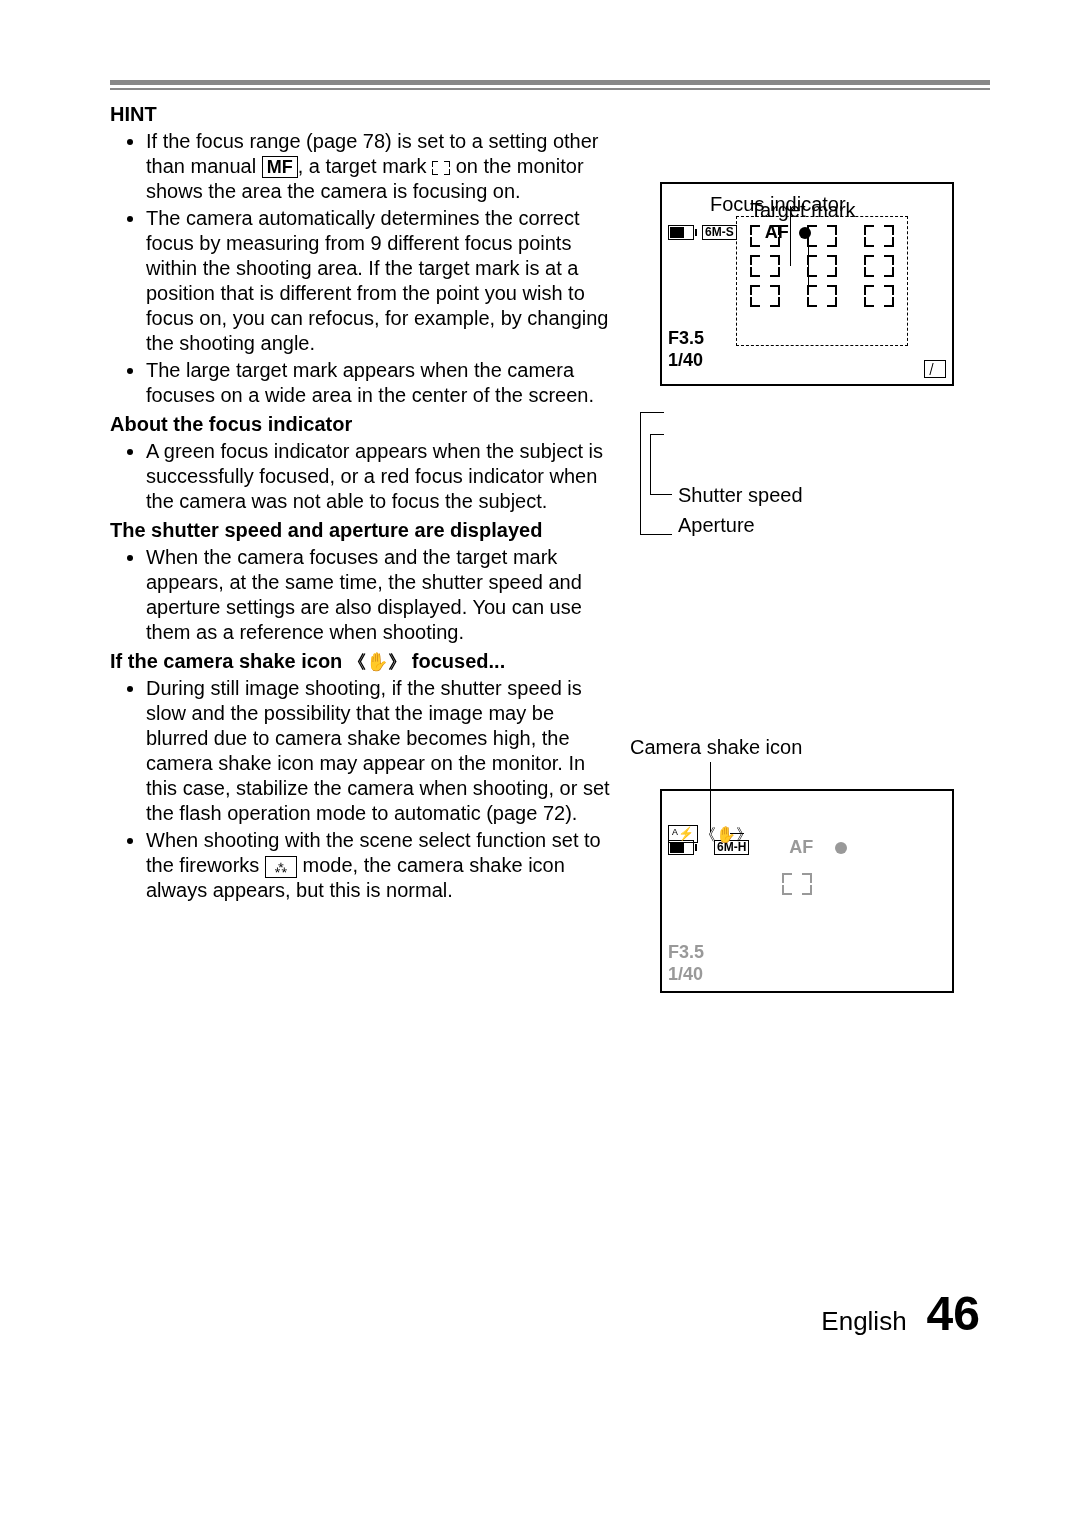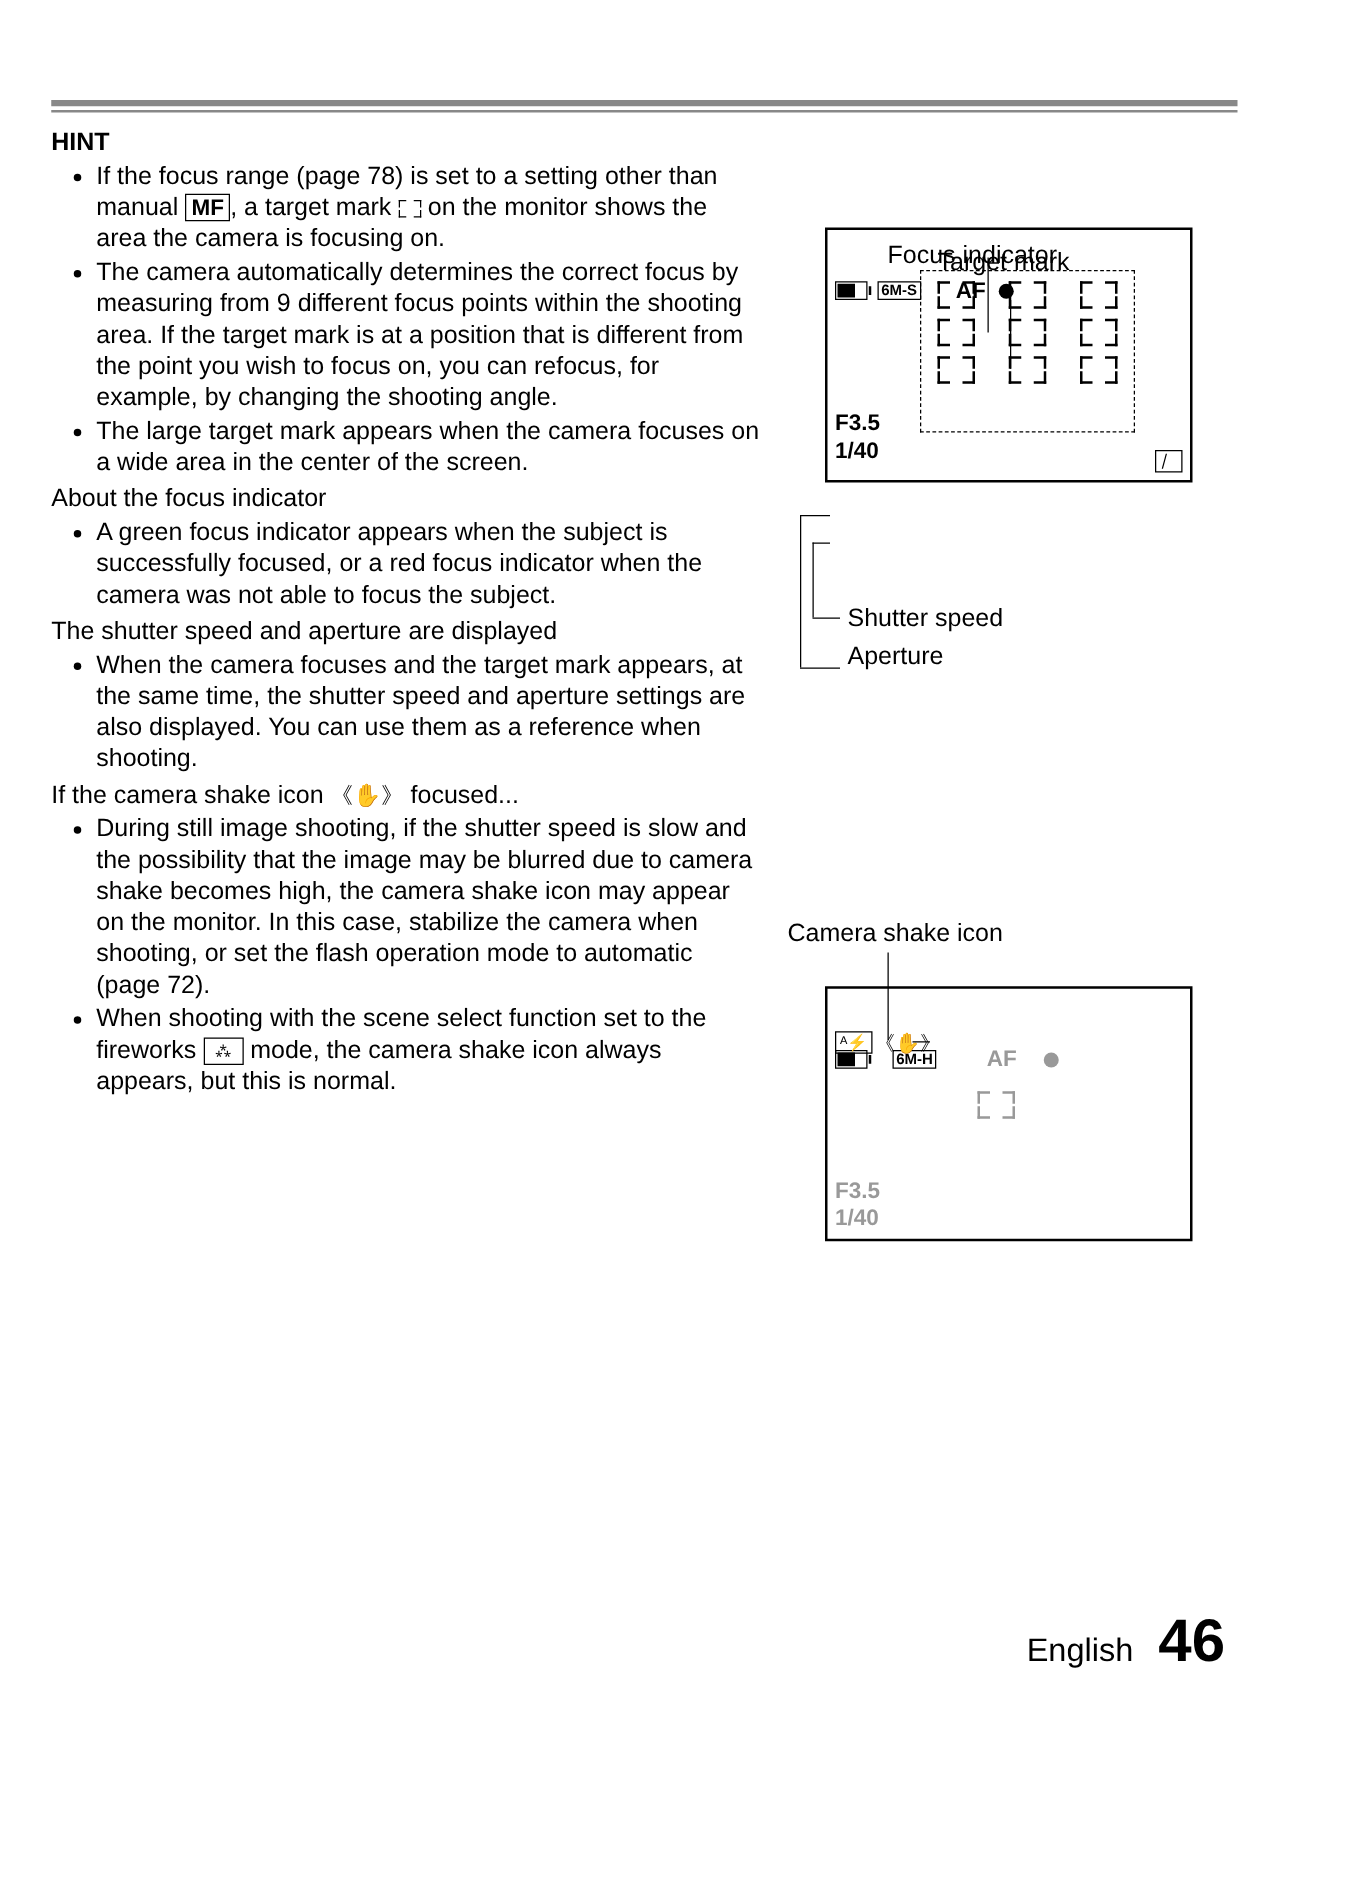--- a/index.html
+++ b/index.html
@@ -6,21 +6,21 @@
     margin: 0;
     font-family: Arial, Helvetica, sans-serif;
     background: #fff;
     color: #000;
   }
   .page {
     width: 1080px;
     height: 1521px;
     position: relative;
     box-sizing: border-box;
-    padding: 80px 90px 60px 41px;
+    padding: 80px 90px 60px 110px;
   }
   .top-dividers {
     margin-bottom: 12px;
   }
   .top-dividers .thick {
     height: 5px;
     background: #888;
     margin-bottom: 3px;
   }
   .top-dividers .thin {
@@ -47,21 +47,21 @@
     font-weight: bold;
   }
   ul.bullets {
     margin: 2px 0 4px 0;
     padding-left: 36px;
   }
   ul.bullets > li {
     margin-bottom: 2px;
   }
   .subhead {
-    font-weight: normal;
+    font-weight: bold;
   }
   .mf-box {
     display: inline-block;
     border: 1.5px solid #000;
     padding: 0 4px;
     font-weight: bold;
     font-size: 18px;
     line-height: 20px;
     vertical-align: baseline;
   }

